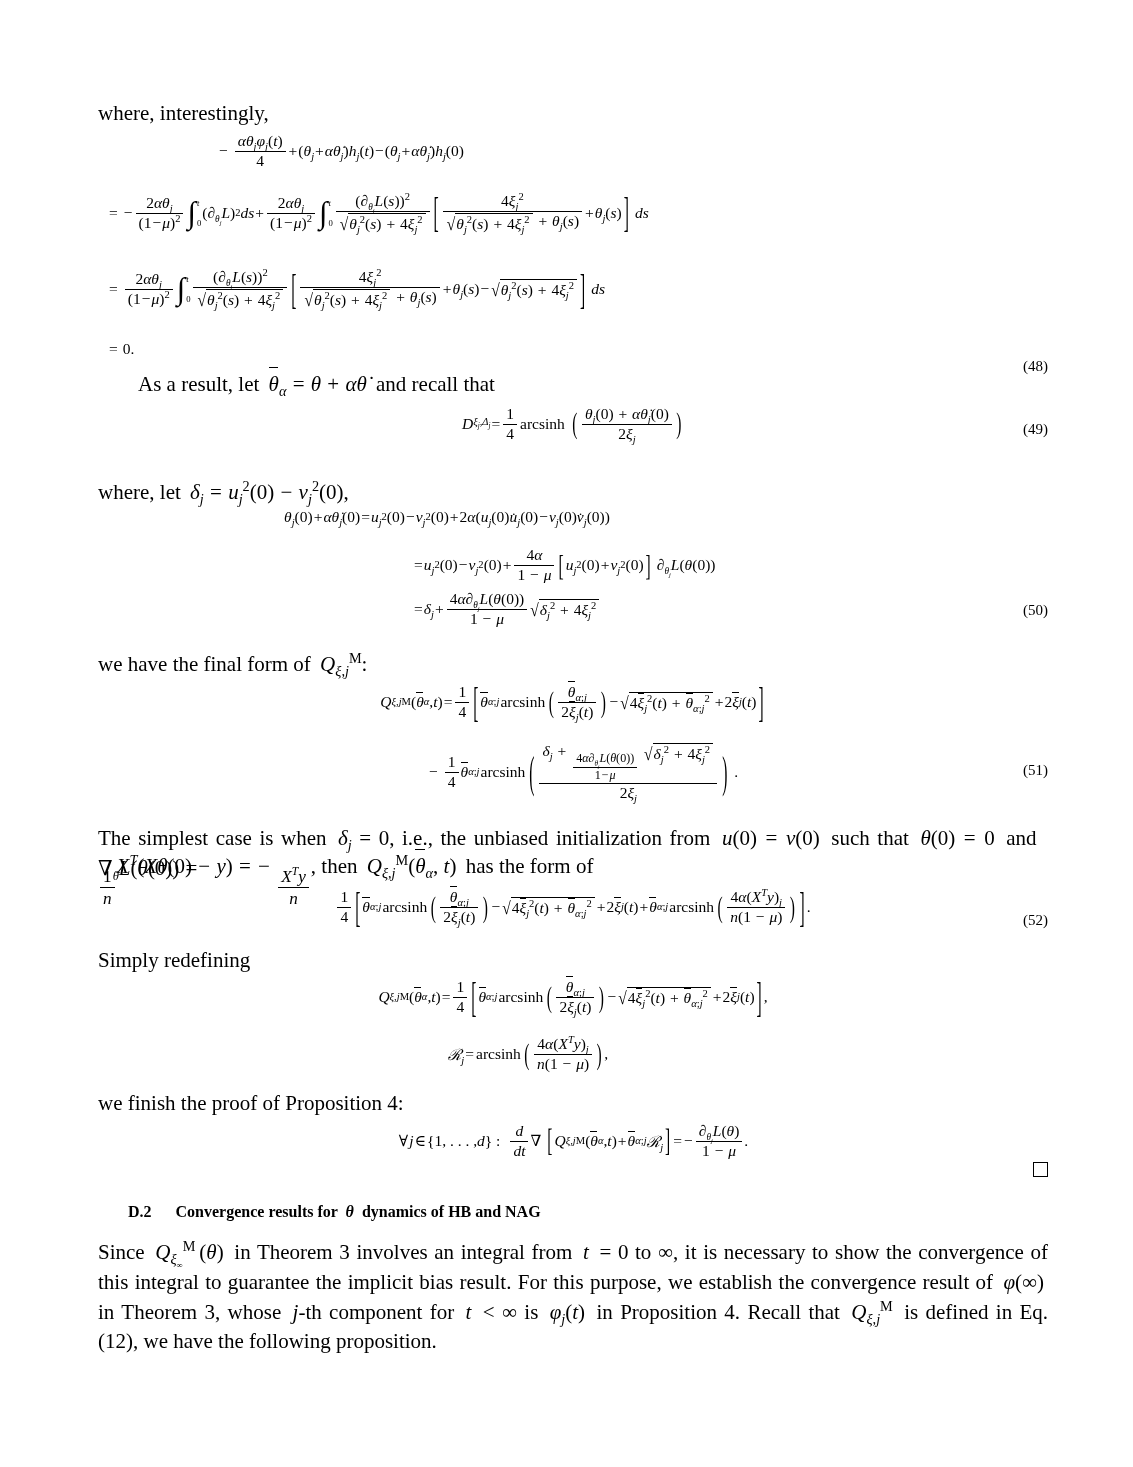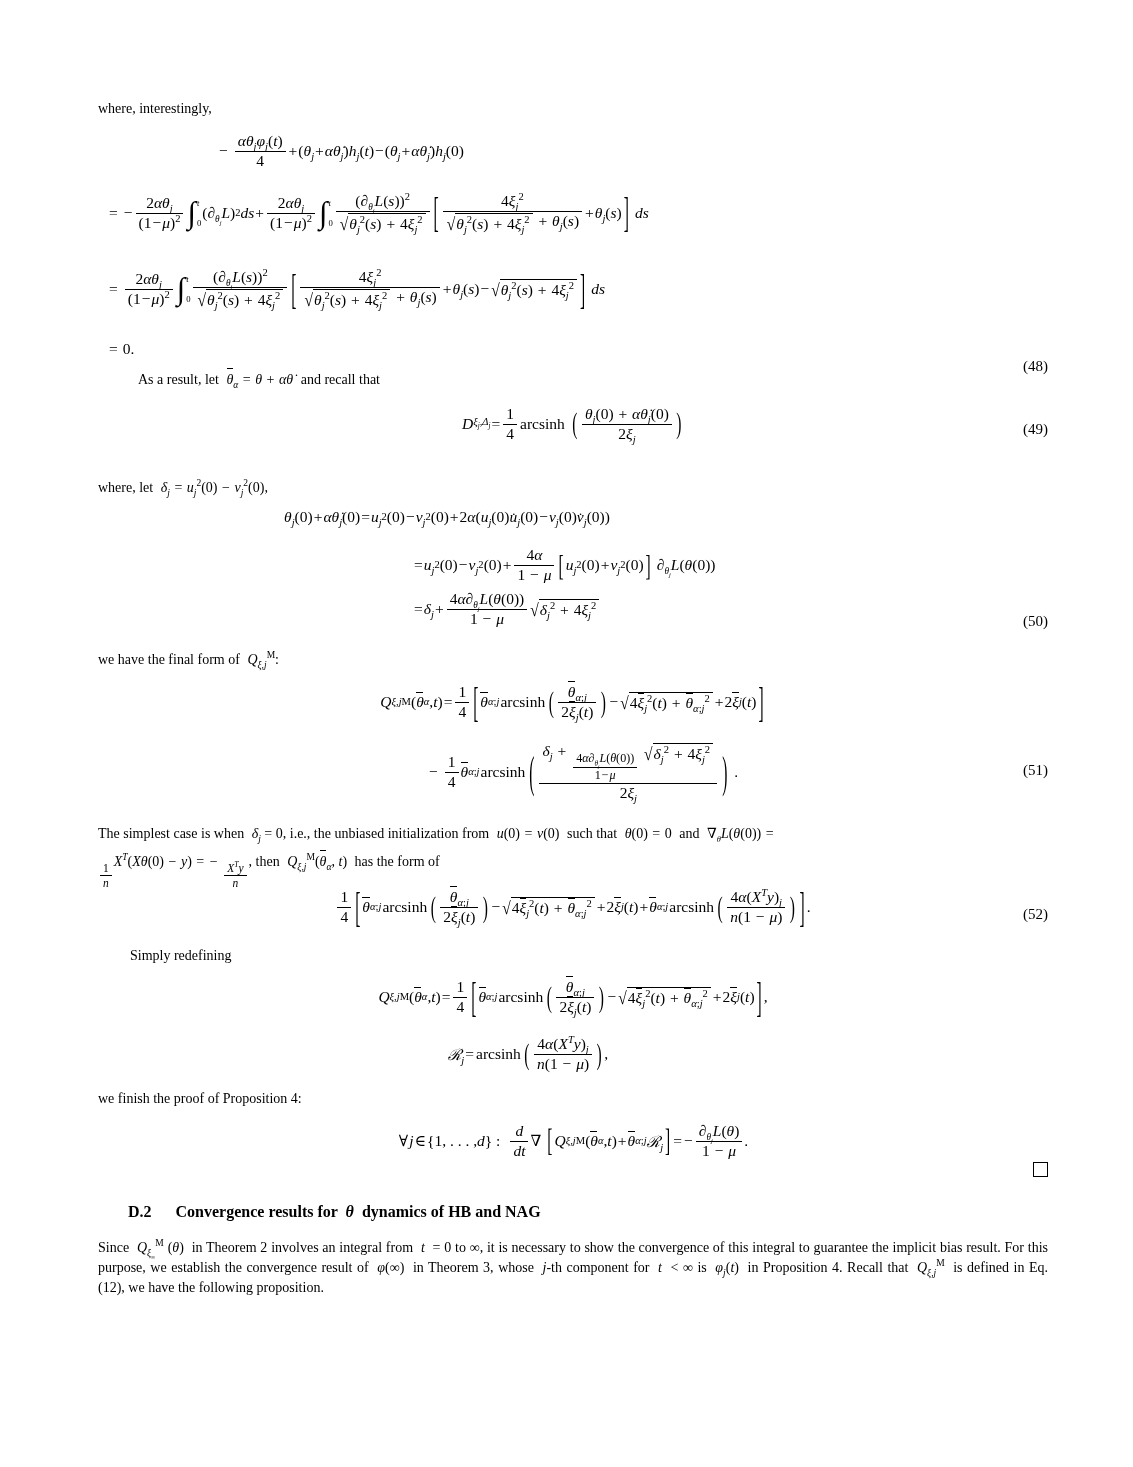--- a/index.html
+++ b/index.html
@@ -5,21 +5,21 @@
   html, body { margin:0; padding:0; }
   body {
     width:1133px; height:1467px;
     background:#ffffff;
     font-family:"Liberation Serif", "DejaVu Serif", serif;
     color:#000;
     position:relative;
     overflow:hidden;
   }
   .page { position:absolute; left:98px; top:0; width:950px; }
-  .para { font-size:14px; line-height:1.42; text-align:justify; }
+  .para { font-size:21px; line-height:1.42; text-align:justify; }
   .math { font-family:"Liberation Serif","DejaVu Serif",serif; font-style:normal; }
   i, .mi { font-style:italic; }
   .up { font-style:normal; }
 
   
   .eqrow { position:relative; display:block; }
   .eqnum { position:absolute; right:0; font-size:15px; font-style:normal; }
   .disp { display:flex; justify-content:center; align-items:center; }
   .frac { display:inline-flex; flex-direction:column; vertical-align:-0.52em;
           text-align:center; margin:0 2px; }
@@ -215,21 +215,21 @@
         <span class="op">+</span>
       <span class="frac">
           <span class="num">4<i>α∂<sub class="sub2">θ<sub>j</sub></sub>L</i>(<i>θ</i>(0))</span>
           <span class="den">1 <span class="op">−</span> <i>μ</i></span>
         </span>
       <span class="sqrt">
           <span class="rad">√</span>
           <span class="bod"><i>δ<sub>j</sub></i><sup>2</sup> <span class="op">+</span> 4<i>ξ<sub>j</sub></i><sup>2</sup></span>
         </span>
     </div>
-    <span class="eqnum" style="top:23px;">(50)</span>
+    <span class="eqnum" style="top:12px;">(50)</span>
   </div>
 
   <div class="para math" style="position:absolute;top:650px;left:0;">
     <span>we have the final form of</span>
     <span class="sp"></span><i>Q</i><sub><i>ξ</i>,<i>j</i></sub><sup class="up">M</sup><span>:</span>
   </div>
 
   <div class="eqrow" style="position:absolute;top:683px;left:0;width:950px;">
     <div class="disp math" style="font-size:15.5px;">
       <i>Q</i><sub><i>ξ</i>,<i>j</i></sub><sup class="up">M</sup>(<span class="ovl"><i>θ</i></span><sub><i>α</i></sub>, <i>t</i>) <span class="op">=</span>
@@ -327,24 +327,24 @@
       <span class="op">+</span> 2<span class="ovl"><i>ξ</i></span><sub><i>j</i></sub>(<i>t</i>)
       <span class="op">+</span> <span class="ovl"><i>θ</i></span><sub><i>α</i>;<i>j</i></sub> <span class="op">arcsinh</span>
       <span class="bigp">(</span>
       <span class="frac">
           <span class="num">4<i>α</i>(<i>X<sup>T</sup>y</i>)<sub><i>j</i></sub></span>
         <span class="den"><i>n</i>(1 <span class="op">−</span> <i>μ</i>)</span>
         </span>
       <span class="bigp">)</span>
       <span class="bigb">]</span>.
     </div>
-    <span class="eqnum" style="top:18px;">(52)</span>
-  </div>
-
-  <div class="para" style="position:absolute;top:946px;left:0;margin-left:32px;">Simply redefining</div>
+    <span class="eqnum" style="top:24px;">(52)</span>
+  </div>
+
+  <div class="para" style="position:absolute;top:946px;left:0;">Simply redefining</div>
 
   <div class="eqrow" style="position:absolute;top:978px;left:0;width:950px;">
     <div class="disp math" style="font-size:15.5px;">
       <i>Q</i><sub><i>ξ</i>,<i>j</i></sub><sup class="up">M</sup>(<span class="ovl"><i>θ</i></span><sub><i>α</i></sub>, <i>t</i>) <span class="op">=</span>
       <span class="frac">
           <span class="num">1</span>
           <span class="den">4</span>
         </span>
       <span class="bigb">[</span>
       <span class="ovl"><i>θ</i></span><sub><i>α</i>;<i>j</i></sub> <span class="op">arcsinh</span>
@@ -403,21 +403,21 @@
     <span>D.2</span>
     <span class="sp2"></span><span class="sp2"></span>
     <span>Convergence results for</span>
     <span class="sp"></span><i>θ</i><span class="sp"></span>
     <span>dynamics of HB and NAG</span>
   </h2>
 
   <div class="para math" style="position:absolute;top:1238px;left:0;width:950px;">
     <span>Since</span>
     <span class="sp"></span><i>Q</i><sub><i>ξ</i><sub class="sub2">∞</sub></sub><sup class="up">M</sup><span class="sp"></span>(<i>θ</i>)<span class="sp"></span>
-    <span>in Theorem 2 involves an integral from</span>
+    <span>in Theorem 3 involves an integral from</span>
     <span class="sp"></span><i>t</i><span class="sp"></span>
     <span>= 0 to ∞, it is necessary to show the convergence of this integral to guarantee the implicit bias result. For this purpose, we establish the convergence result of</span>
     <span class="sp"></span><i>φ</i>(∞)<span class="sp"></span>
     <span>in Theorem 3, whose</span>
     <span class="sp"></span><i>j</i><span>-th component for</span>
     <span class="sp"></span><i>t</i><span class="sp"></span>
     <span>&lt; ∞ is</span>
     <span class="sp"></span><i>φ<sub>j</sub></i>(<i>t</i>)<span class="sp"></span>
     <span>in Proposition 4. Recall that</span>
     <span class="sp"></span><i>Q</i><sub><i>ξ</i>,<i>j</i></sub><sup class="up">M</sup><span class="sp"></span>

